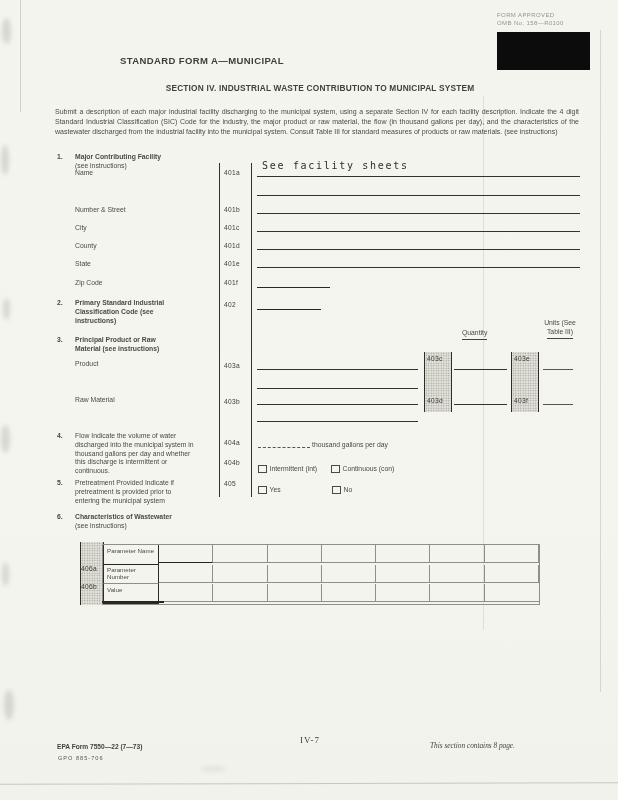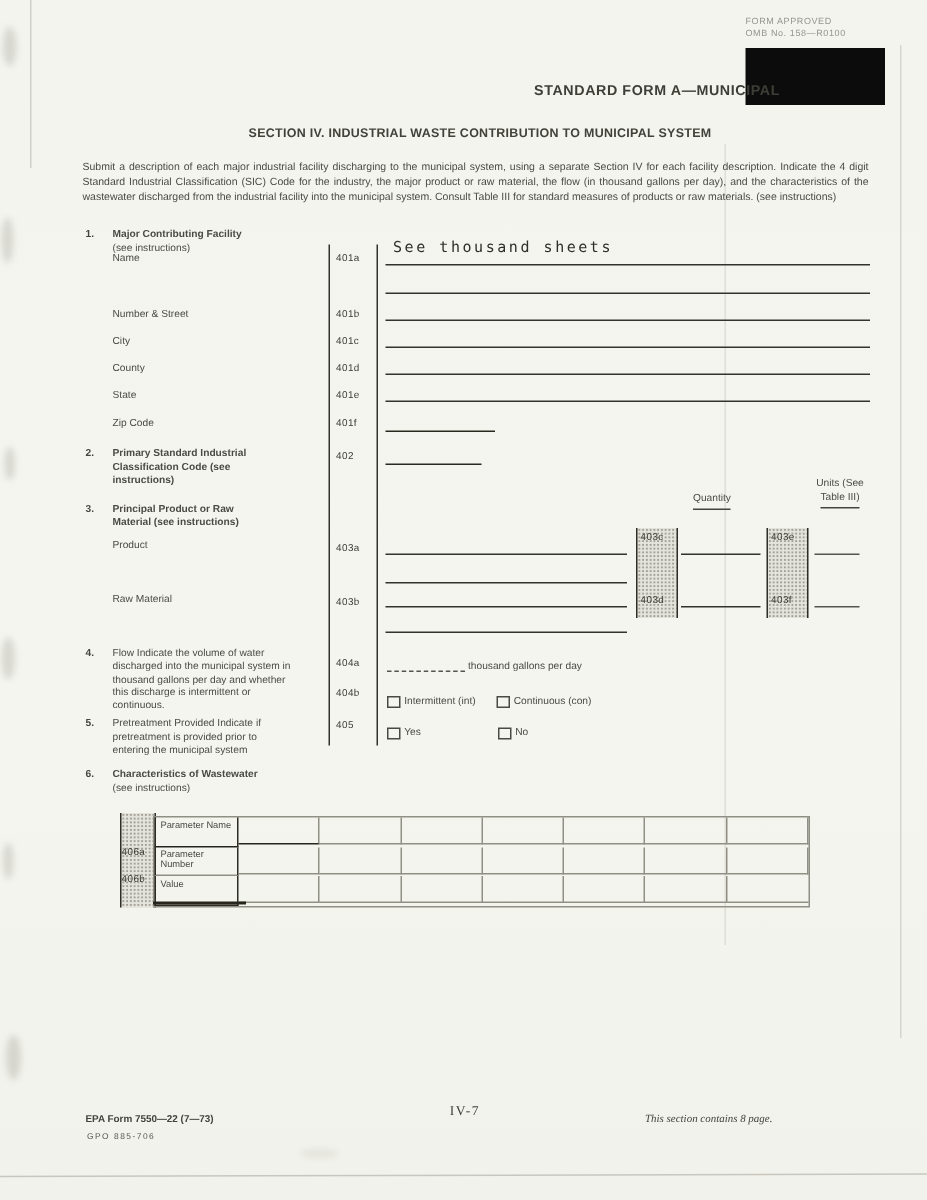--- a/index.html
+++ b/index.html
@@ -54,32 +54,32 @@
 <div class="abs artifact smudge" style="left:2px;top:562px;width:7px;height:24px;"></div>
 <div class="abs artifact smudge" style="left:4px;top:690px;width:10px;height:30px;"></div>
 <div class="abs artifact smudge" style="left:200px;top:766px;width:26px;height:6px;opacity:.5;"></div>
 
 <div class="abs hdr-approve" style="left:497px;top:11px;width:110px;">
   <div>FORM APPROVED</div>
   <div>OMB No. 158—R0100</div>
 </div>
 <div class="abs redact" style="left:497px;top:32px;width:93px;height:38px;"></div>
 
-<div class="abs" style="left:120px;top:55px;width:400px;text-align:right;font-size:9.5px;font-weight:700;letter-spacing:.4px;color:#3e3e37;">STANDARD FORM A—MUNICIPAL</div>
+<div class="abs" style="left:120px;top:55px;width:400px;text-align:left;font-size:9.5px;font-weight:700;letter-spacing:.4px;color:#3e3e37;">STANDARD FORM A—MUNICIPAL</div>
 <div class="abs" style="left:60px;top:83px;width:520px;text-align:center;font-size:8.3px;font-weight:700;letter-spacing:.2px;color:#42423b;">SECTION IV.  INDUSTRIAL WASTE CONTRIBUTION TO MUNICIPAL SYSTEM</div>
 
 <div class="abs" style="left:55px;top:107px;width:524px;font-size:7px;line-height:10px;text-align:justify;color:#4b4b44;">Submit a description of each major industrial facility discharging to the municipal system, using a separate Section IV for each facility description.  Indicate the 4 digit Standard Industrial Classification (SIC) Code for the industry, the major product or raw material, the flow (in thousand gallons per day), and the characteristics of the wastewater discharged from the industrial facility into the municipal system.  Consult Table III for standard measures of products or raw materials.  (see instructions)</div>
 
 <div class="abs vrule" style="left:219px;top:163px;height:334px;"></div>
 <div class="abs vrule" style="left:251px;top:163px;height:334px;"></div>
 
 <div class="abs num" style="left:57px;top:153px;">1.</div>
 <div class="abs lbl ttl" style="left:75px;top:153px;width:130px;">Major Contributing Facility</div>
 <div class="abs lbl" style="left:75px;top:162px;">(see instructions)</div>
-<div class="abs mono-note" style="left:262px;top:160px;">See thousand sheets</div>
+<div class="abs mono-note" style="left:262px;top:160px;">See facility sheets</div>
 
 <div class="abs lbl" style="left:75px;top:169px;">Name</div>
 <div class="abs code" style="left:224px;top:169px;">401a</div>
 <div class="abs fline" style="left:257px;top:176px;width:323px;"></div>
 <div class="abs fline" style="left:257px;top:195px;width:323px;"></div>
 
 <div class="abs lbl" style="left:75px;top:206px;">Number &amp; Street</div>
 <div class="abs code" style="left:224px;top:206px;">401b</div>
 <div class="abs fline" style="left:257px;top:213px;width:323px;"></div>
 

